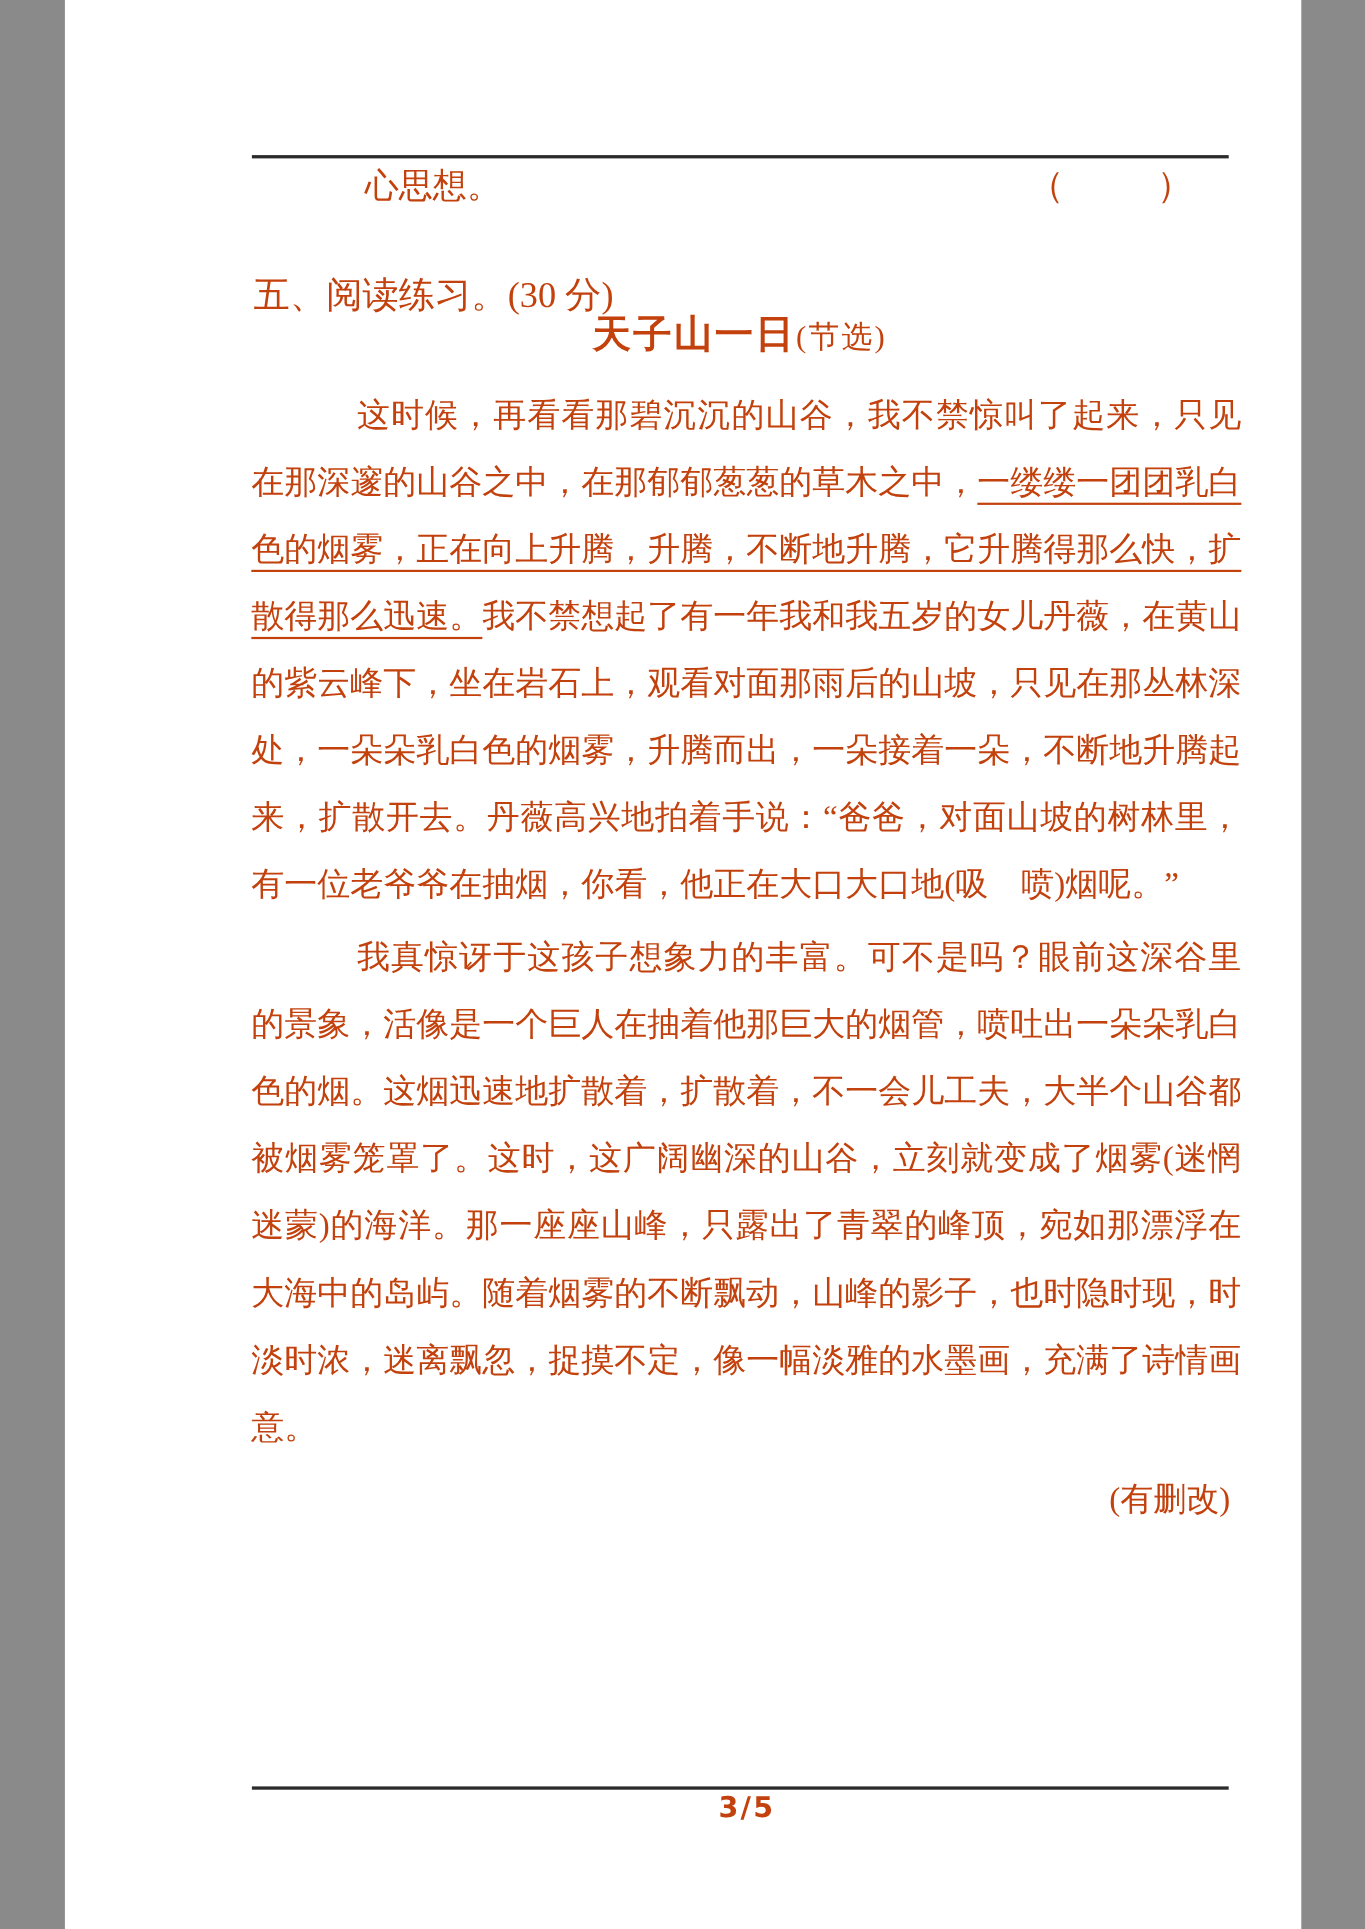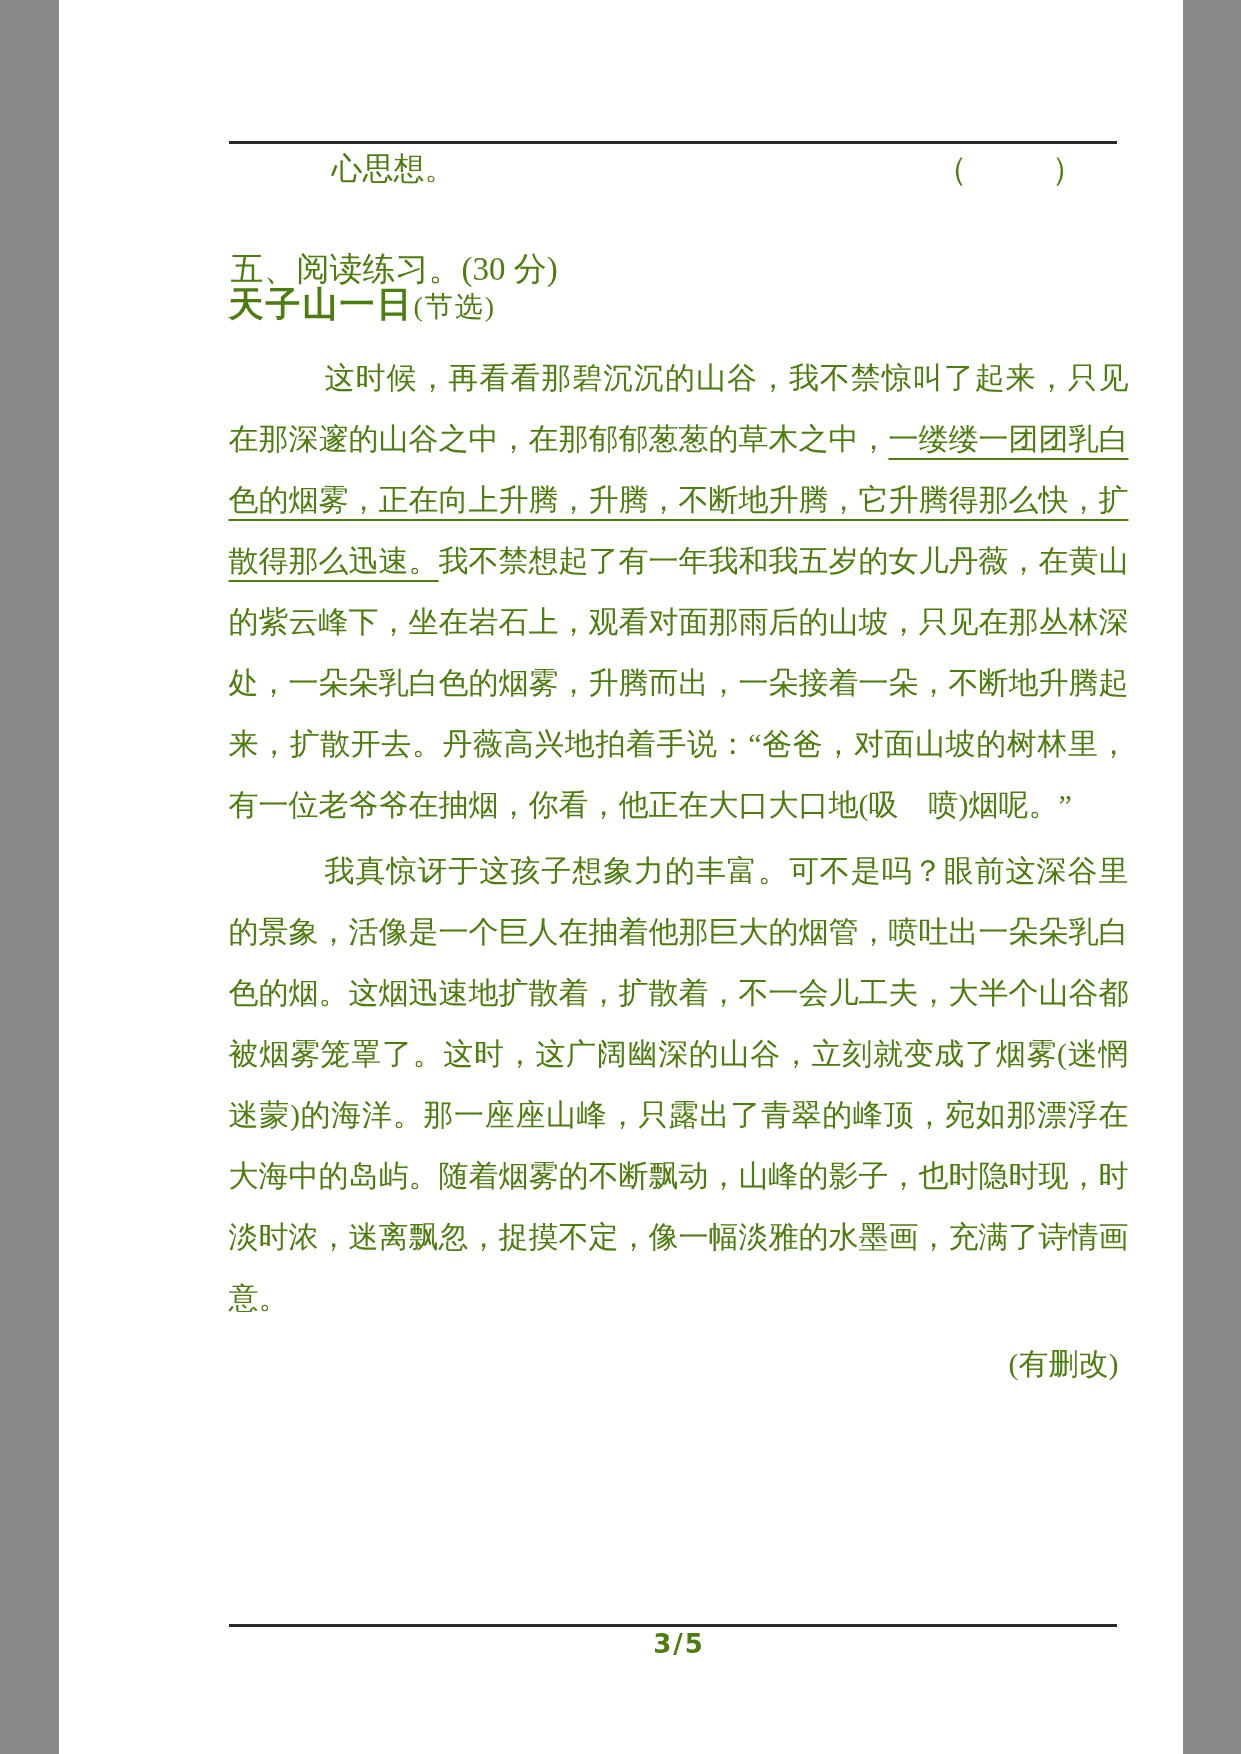--- a/index.html
+++ b/index.html
@@ -2,21 +2,21 @@
 <html><head>
 <meta charset="utf-8">
 <style>
   html,body{margin:0;padding:0;background:#8a8a8a;}
   .page{
     position:relative;
     width:1124px;height:1754px;
     margin:0 auto;
     background:#ffffff;
     font-family:"Liberation Serif","DejaVu Serif",serif;
-    color:#4d7c0f;
+    color:#c2410c;
     overflow:hidden;
   }
   .rule{
     position:absolute;
     left:170px;width:888px;height:2.5px;
     background:#2b2b2b;
   }
   .rule.top{top:141px;}
   .rule.bottom{top:1624px;}
   .carryover{
@@ -32,21 +32,21 @@
   }
   .section-heading{
     position:absolute;
     left:172px;top:247px;
     font-size:33px;line-height:44px;
     white-space:nowrap;
   }
   .title-line{
     position:absolute;
     left:170px;top:281px;width:888px;
-    text-align:left;line-height:46px;
+    text-align:center;line-height:46px;
     white-space:nowrap;
   }
   .title-main{
     font-family:"Liberation Sans","DejaVu Sans",sans-serif;
     font-weight:700;font-size:35px;letter-spacing:2px;
   }
   .title-note{
     font-size:28px;letter-spacing:2px;
   }
   .passage{

